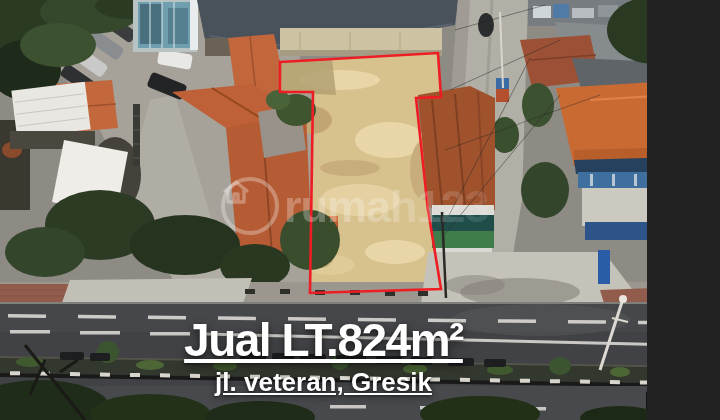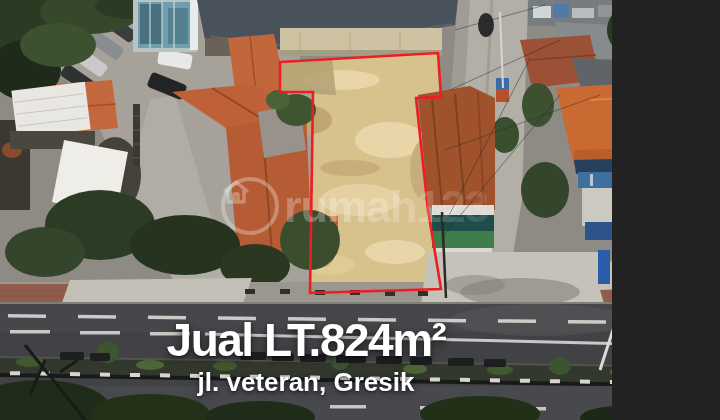--- a/index.html
+++ b/index.html
@@ -1,28 +1,28 @@
 <!DOCTYPE html>
 <html><head>
 <meta charset="utf-8">
 <style>
   html,body{margin:0;padding:0;background:#222;}
-  .stage{position:relative;width:570px;height:420px;overflow:hidden;background:#7f1d1d;
-         font-family:"Liberation Sans",sans-serif;padding-left:42px;}
+  .stage{position:relative;width:647px;height:420px;overflow:hidden;background:#7f1d1d;
+         font-family:"Liberation Sans",sans-serif;}
   .stage svg{position:absolute;left:0;top:0;display:block;}
   
   .watermark{position:absolute;left:221px;top:177px;display:flex;align-items:center;pointer-events:none;}
   .wm-circle{width:50px;height:50px;border:4px solid rgba(255,255,255,.30);border-radius:50%;
              display:flex;align-items:center;justify-content:center;flex:0 0 auto;}
   .wm-text{font-size:45px;font-weight:800;color:rgba(255,255,255,.27);letter-spacing:-1px;
            margin-left:5px;line-height:1;
            -webkit-mask-image:linear-gradient(to right,rgba(0,0,0,1) 40%,rgba(0,0,0,.35));
            mask-image:linear-gradient(to right,rgba(0,0,0,1) 40%,rgba(0,0,0,.35));}
   
-  .caption{position:absolute;left:0;right:0;top:317px;text-align:center;color:#fff;pointer-events:none;}
+  .caption{position:absolute;left:0;right:0;top:317px;text-align:center;color:#fff;pointer-events:none;text-decoration:underline;}
   .caption-title{font-size:46px;font-weight:800;letter-spacing:-1.5px;line-height:1;
                  text-shadow:0 3px 9px rgba(0,0,0,.55),0 1px 2px rgba(0,0,0,.45);}
   .caption-subtitle{font-size:26px;font-weight:700;margin-top:6px;line-height:1;
                  text-shadow:0 2px 7px rgba(0,0,0,.55),0 1px 2px rgba(0,0,0,.45);}
 </style>
 </head>
 <body>
 
 <div class="stage">
 

